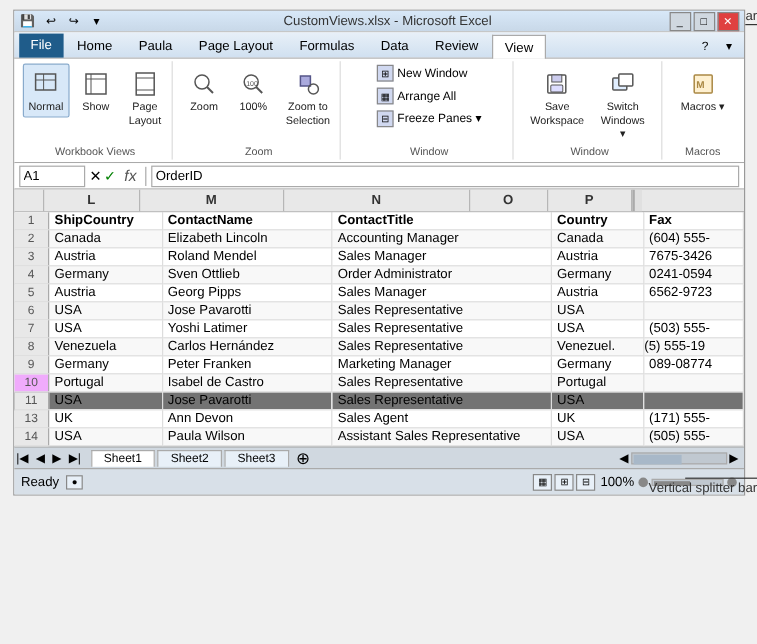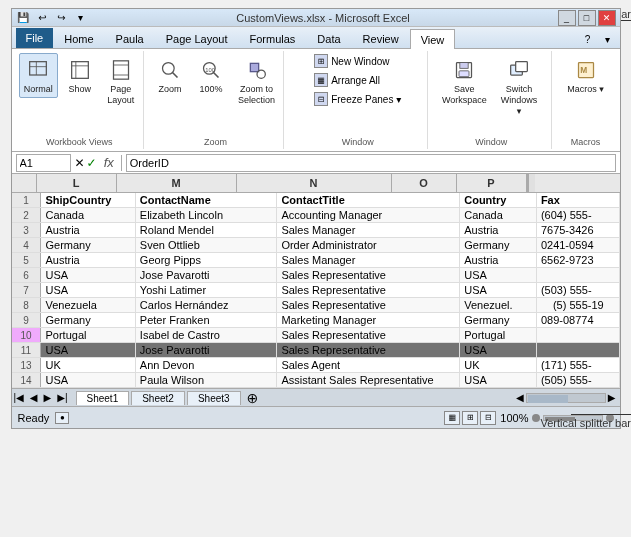--- a/index.html
+++ b/index.html
@@ -13,21 +13,21 @@
     
     .ribbon-tabs { background: linear-gradient(to bottom, #e8f0f8, #d0e0f0); display: flex; align-items: flex-end; padding: 0 4px; border-bottom: 1px solid #aaa; height: 22px; }
     .tab { padding: 2px 10px; font-size: 11px; cursor: pointer; height: 20px; display: flex; align-items: center; border: 1px solid transparent; border-bottom: none; }
     .tab.active { background: #fff; border-color: #aaa; border-bottom-color: #fff; margin-bottom: -1px; z-index: 1; }
     .tab-file { background: #1f5c8a; color: white; padding: 2px 10px; height: 20px; display: flex; align-items: center; cursor: pointer; font-size: 11px; }
 
     
     .ribbon { background: #fff; border-bottom: 1px solid #aaa; display: flex; align-items: stretch; padding: 2px 4px; gap: 4px; min-height: 68px; }
     .ribbon-group { display: flex; flex-direction: column; align-items: center; border-right: 1px solid #ddd; padding: 2px 6px; min-width: 60px; }
     .ribbon-group-items { display: flex; gap: 3px; align-items: flex-start; flex: 1; }
-    .ribbon-group-label { font-size: 9px; color: #555; margin-top: 18px; }
+    .ribbon-group-label { font-size: 9px; color: #555; margin-top: 2px; }
     .ribbon-btn { display: flex; flex-direction: column; align-items: center; cursor: pointer; padding: 2px 4px; border: 1px solid transparent; border-radius: 2px; min-width: 36px; }
     .ribbon-btn.active { border-color: #88aacc; background: #d8e8f8; }
     .ribbon-icon { width: 28px; height: 28px; display: flex; align-items: center; justify-content: center; }
     .ribbon-btn-label { font-size: 9px; text-align: center; color: #222; line-height: 1.2; }
     .ribbon-small-btn { display: flex; align-items: center; gap: 3px; cursor: pointer; padding: 1px 3px; font-size: 10px; white-space: nowrap; }
 
     
     .quick-access { background: linear-gradient(to bottom, #d8e8f8, #c8d8e8); height: 18px; display: flex; align-items: center; padding: 0 4px; gap: 3px; border-bottom: 1px solid #bbb; }
     .qa-btn { width: 16px; height: 14px; display: flex; align-items: center; justify-content: center; font-size: 10px; cursor: pointer; }
 
@@ -314,21 +314,21 @@
               <div style="display: table-cell; width: 155px; max-width: 155px; border-right: 1px solid rgb(221, 221, 221); border-bottom: 1px solid rgb(221, 221, 221); padding: 1px 4px; font-size: 11px; vertical-align: middle; white-space: nowrap; overflow: hidden;">Sales Representative</div>
               <div style="display: table-cell; width: 65px; max-width: 65px; border-right: 1px solid rgb(221, 221, 221); border-bottom: 1px solid rgb(221, 221, 221); padding: 1px 4px; font-size: 11px; vertical-align: middle; white-space: nowrap; overflow: hidden;">USA</div>
               <div style="display: table-cell; width: 70px; max-width: 70px; border-right: 1px solid rgb(221, 221, 221); border-bottom: 1px solid rgb(221, 221, 221); padding: 1px 4px; font-size: 11px; vertical-align: middle; white-space: nowrap; overflow: hidden;">(503) 555-</div>
             </div>
             <div style="display: table-row; background: rgb(248, 248, 248);">
               <div style="display: table-cell; width: 25px; min-width: 25px; background: rgb(232, 232, 232); border-right: 1px solid rgb(170, 170, 170); border-bottom: 1px solid rgb(221, 221, 221); text-align: center; font-size: 10px; color: rgb(85, 85, 85); vertical-align: middle; padding: 1px;">8</div>
               <div style="display: table-cell; width: 80px; max-width: 80px; border-right: 1px solid rgb(221, 221, 221); border-bottom: 1px solid rgb(221, 221, 221); padding: 1px 4px; font-size: 11px; vertical-align: middle; white-space: nowrap; overflow: hidden;">Venezuela</div>
               <div style="display: table-cell; width: 120px; max-width: 120px; border-right: 1px solid rgb(221, 221, 221); border-bottom: 1px solid rgb(221, 221, 221); padding: 1px 4px; font-size: 11px; vertical-align: middle; white-space: nowrap; overflow: hidden;">Carlos Hernández</div>
               <div style="display: table-cell; width: 155px; max-width: 155px; border-right: 1px solid rgb(221, 221, 221); border-bottom: 1px solid rgb(221, 221, 221); padding: 1px 4px; font-size: 11px; vertical-align: middle; white-space: nowrap; overflow: hidden;">Sales Representative</div>
               <div style="display: table-cell; width: 65px; max-width: 65px; border-right: 1px solid rgb(221, 221, 221); border-bottom: 1px solid rgb(221, 221, 221); padding: 1px 4px; font-size: 11px; vertical-align: middle; white-space: nowrap; overflow: hidden;">Venezuel.</div>
-              <div style="display: table-cell; width: 70px; max-width: 70px; border-right: 1px solid rgb(221, 221, 221); border-bottom: 1px solid rgb(221, 221, 221); padding: 1px 16px; font-size: 11px; vertical-align: middle; white-space: nowrap; overflow: hidden;">(5) 555-19</div>
+              <div style="display: table-cell; width: 70px; max-width: 70px; border-right: 1px solid rgb(221, 221, 221); border-bottom: 1px solid rgb(221, 221, 221); padding: 1px 0; font-size: 11px; vertical-align: middle; white-space: nowrap; overflow: hidden;">(5) 555-19</div>
             </div>
             <div style="display: table-row; background: rgb(255, 255, 255);">
               <div style="display: table-cell; width: 25px; min-width: 25px; background: rgb(232, 232, 232); border-right: 1px solid rgb(170, 170, 170); border-bottom: 1px solid rgb(221, 221, 221); text-align: center; font-size: 10px; color: rgb(85, 85, 85); vertical-align: middle; padding: 1px;">9</div>
               <div style="display: table-cell; width: 80px; max-width: 80px; border-right: 1px solid rgb(221, 221, 221); border-bottom: 1px solid rgb(221, 221, 221); padding: 1px 4px; font-size: 11px; vertical-align: middle; white-space: nowrap; overflow: hidden;">Germany</div>
               <div style="display: table-cell; width: 120px; max-width: 120px; border-right: 1px solid rgb(221, 221, 221); border-bottom: 1px solid rgb(221, 221, 221); padding: 1px 4px; font-size: 11px; vertical-align: middle; white-space: nowrap; overflow: hidden;">Peter Franken</div>
               <div style="display: table-cell; width: 155px; max-width: 155px; border-right: 1px solid rgb(221, 221, 221); border-bottom: 1px solid rgb(221, 221, 221); padding: 1px 4px; font-size: 11px; vertical-align: middle; white-space: nowrap; overflow: hidden;">Marketing Manager</div>
               <div style="display: table-cell; width: 65px; max-width: 65px; border-right: 1px solid rgb(221, 221, 221); border-bottom: 1px solid rgb(221, 221, 221); padding: 1px 4px; font-size: 11px; vertical-align: middle; white-space: nowrap; overflow: hidden;">Germany</div>
               <div style="display: table-cell; width: 70px; max-width: 70px; border-right: 1px solid rgb(221, 221, 221); border-bottom: 1px solid rgb(221, 221, 221); padding: 1px 4px; font-size: 11px; vertical-align: middle; white-space: nowrap; overflow: hidden;">089-08774</div>
             </div>
             <div style="display: table-row; background: rgb(248, 248, 248);">

